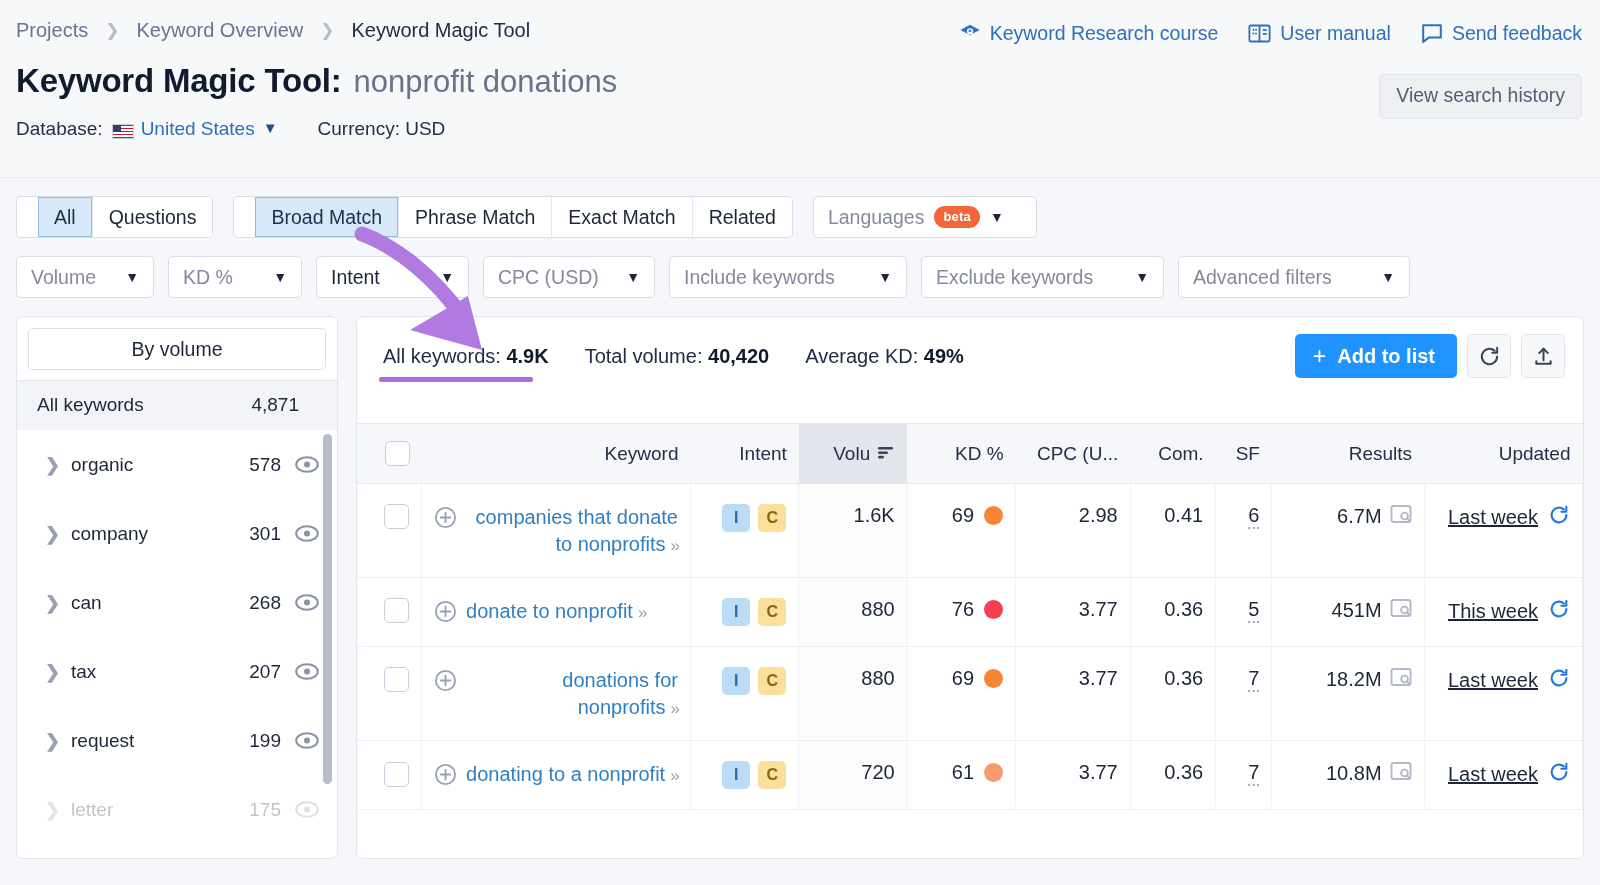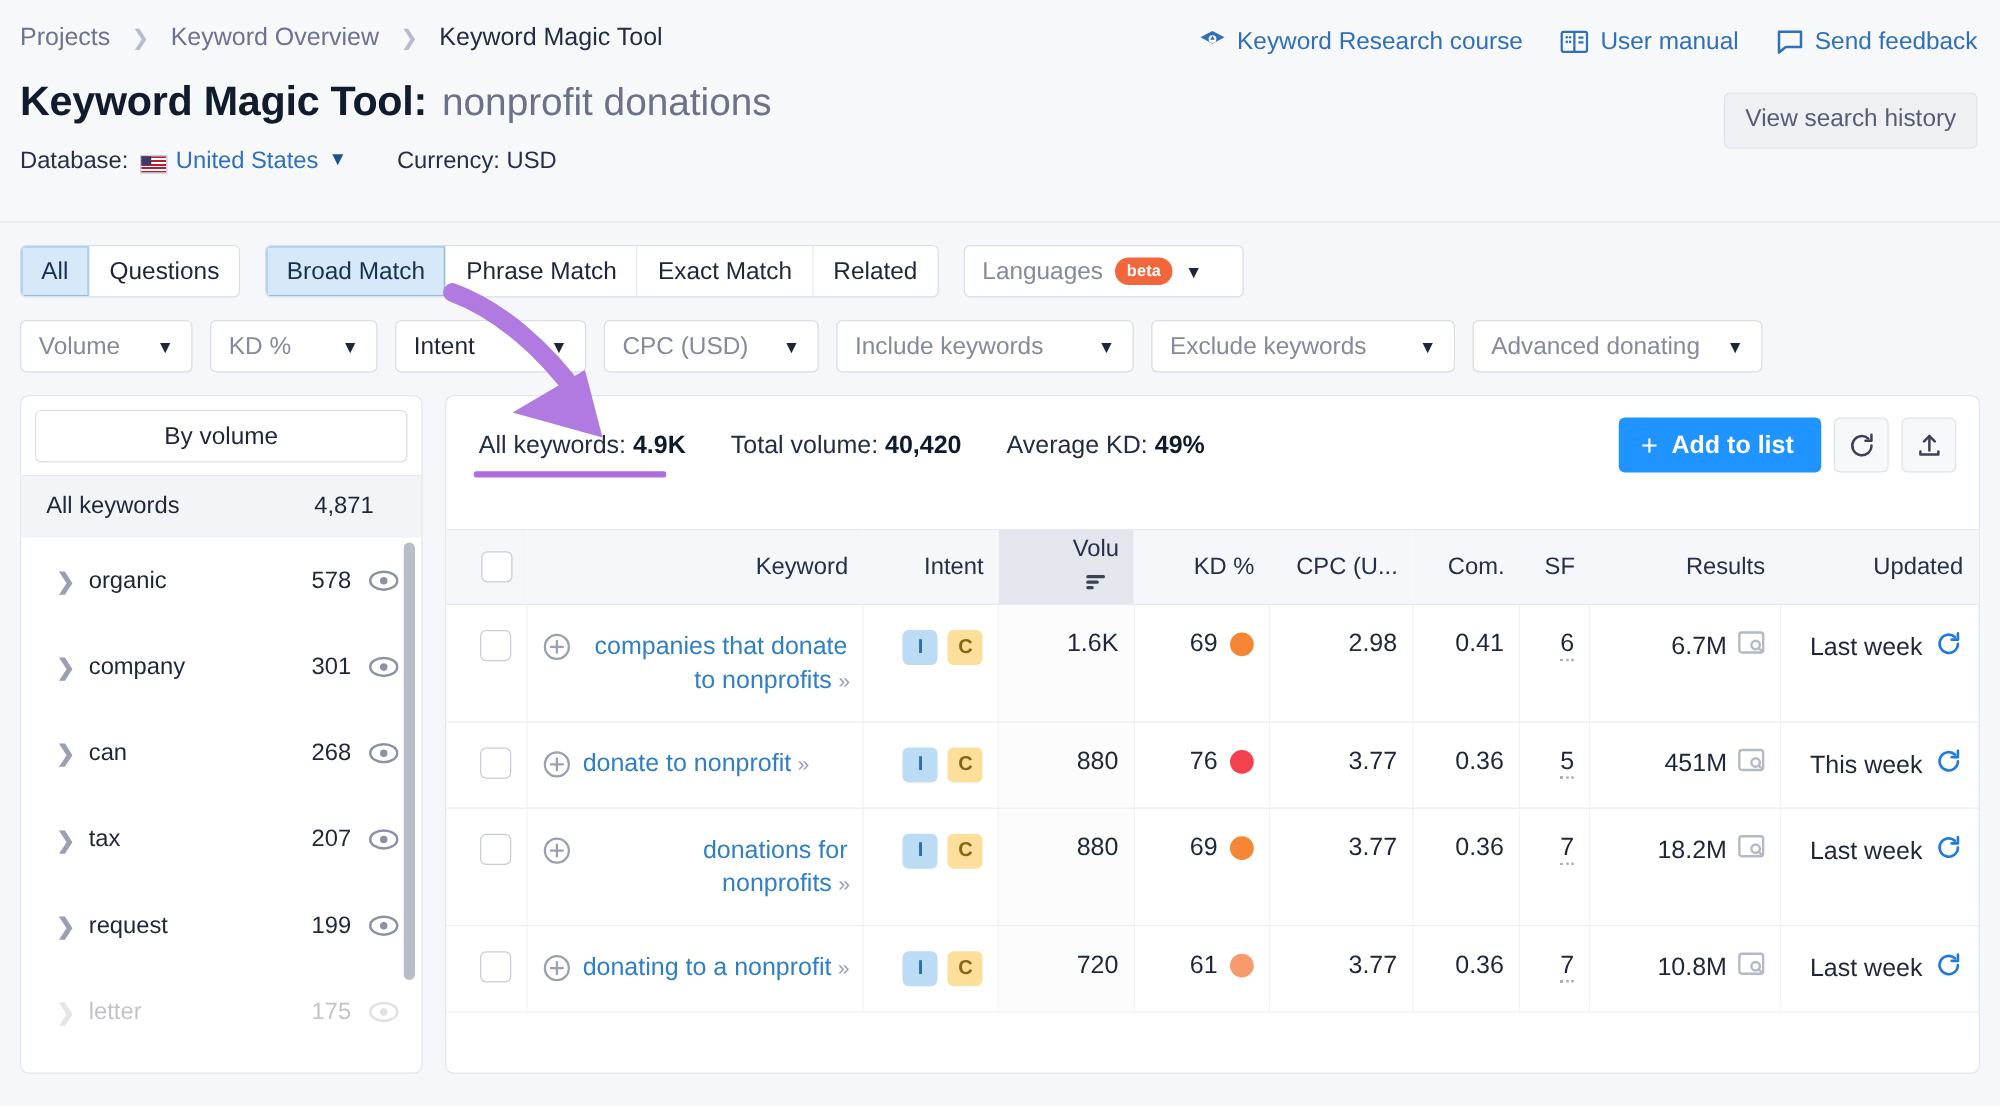--- a/index.html
+++ b/index.html
@@ -87,20 +87,21 @@
   }
 
   
   .filter-zone { padding: 18px 16px 0 16px; position: relative; }
 
   .tab-row { display: flex; align-items: center; gap: 20px; }
   .tabgroup {
     display: flex; border: 1px solid #d9dde5;
     border-radius: 5px; overflow: hidden; background: #fff;
     height: 42px;
+    padding-left: 21px;
   }
   .tabgroup .tab {
     display: flex; align-items: center; justify-content: center;
     padding: 0 16px; font-size: 19.5px; color: #1d2739;
     background: #fff; border-right: 1px solid #e3e6ed;
     white-space: nowrap; height: 100%;
   }
   .tabgroup .tab:last-child { border-right: none; }
   .tabgroup .tab.active {
     background: #d7e9f8; color: #16314f;
@@ -235,34 +236,34 @@
   th.c-kw    { width: 258px; text-align: left; padding-left: 14px; }
   th.c-int   { width: 104px; }
   th.c-vol   { width: 104px; padding-right: 14px; }
   th.c-kd    { width: 104px; padding-right: 22px; }
   th.c-cpc   { width: 110px; }
   th.c-com   { width: 82px; }
   th.c-sf    { width: 54px;  text-align: left; padding-left: 12px; }
   th.c-res   { width: 146px; }
   th.c-upd   { width: 152px; padding-right: 18px; }
 
-  th .thinner { display: inline-flex; align-items: center; gap: 6px; flex-direction: column; }
+  th .thinner { display: inline-flex; align-items: center; gap: 6px; }
 
   table.kw tbody td {
     border-bottom: 1px solid #eceef3;
     border-right: 1px solid #f0f2f6;
     font-size: 20px; color: #1d2739;
     padding: 20px 12px; text-align: right;
     vertical-align: top;
   }
   table.kw tbody td.sortedcol { background: #fcfcfd; }
   td.c-check { text-align: center; padding: 20px 0; }
   td.c-kw { text-align: left; padding-left: 14px; }
   td.c-sf { text-align: left; padding-left: 12px; }
-  td.c-upd { padding-right: 18px; border-right: none; }
+  td.c-upd { padding-right: 18px; border-right: none; text-decoration: underline; }
 
   .chk {
     width: 25px; height: 25px; border: 1px solid #c8cddb;
     border-radius: 5px; background: #fff; display: inline-block;
     vertical-align: middle;
   }
   .kwcell { display: flex; align-items: flex-start; gap: 9px; }
   .plusicon { flex: none; margin-top: 2px; line-height: 0; }
   .kwtext { color: #2f7fc4; line-height: 1.33; }
   .chevs { color: #9aa0b4; font-size: 17px; letter-spacing: -2px; margin-left: 5px; }
@@ -403,21 +404,21 @@
     </div>
     <div class="pillbtn fw-160">
       <span>Include keywords</span>
       <span class="cdn">▼</span>
     </div>
     <div class="pillbtn fw-170">
       <span>Exclude keywords</span>
       <span class="cdn">▼</span>
     </div>
     <div class="pillbtn fw-180">
-      <span>Advanced donating</span>
+      <span>Advanced filters</span>
       <span class="cdn">▼</span>
     </div>
   </div>
 </div>
 
 <div class="body-zone">
 
   <div class="sidebar">
     <div class="sb-toggle-wrap">
       <div class="sb-toggle">

